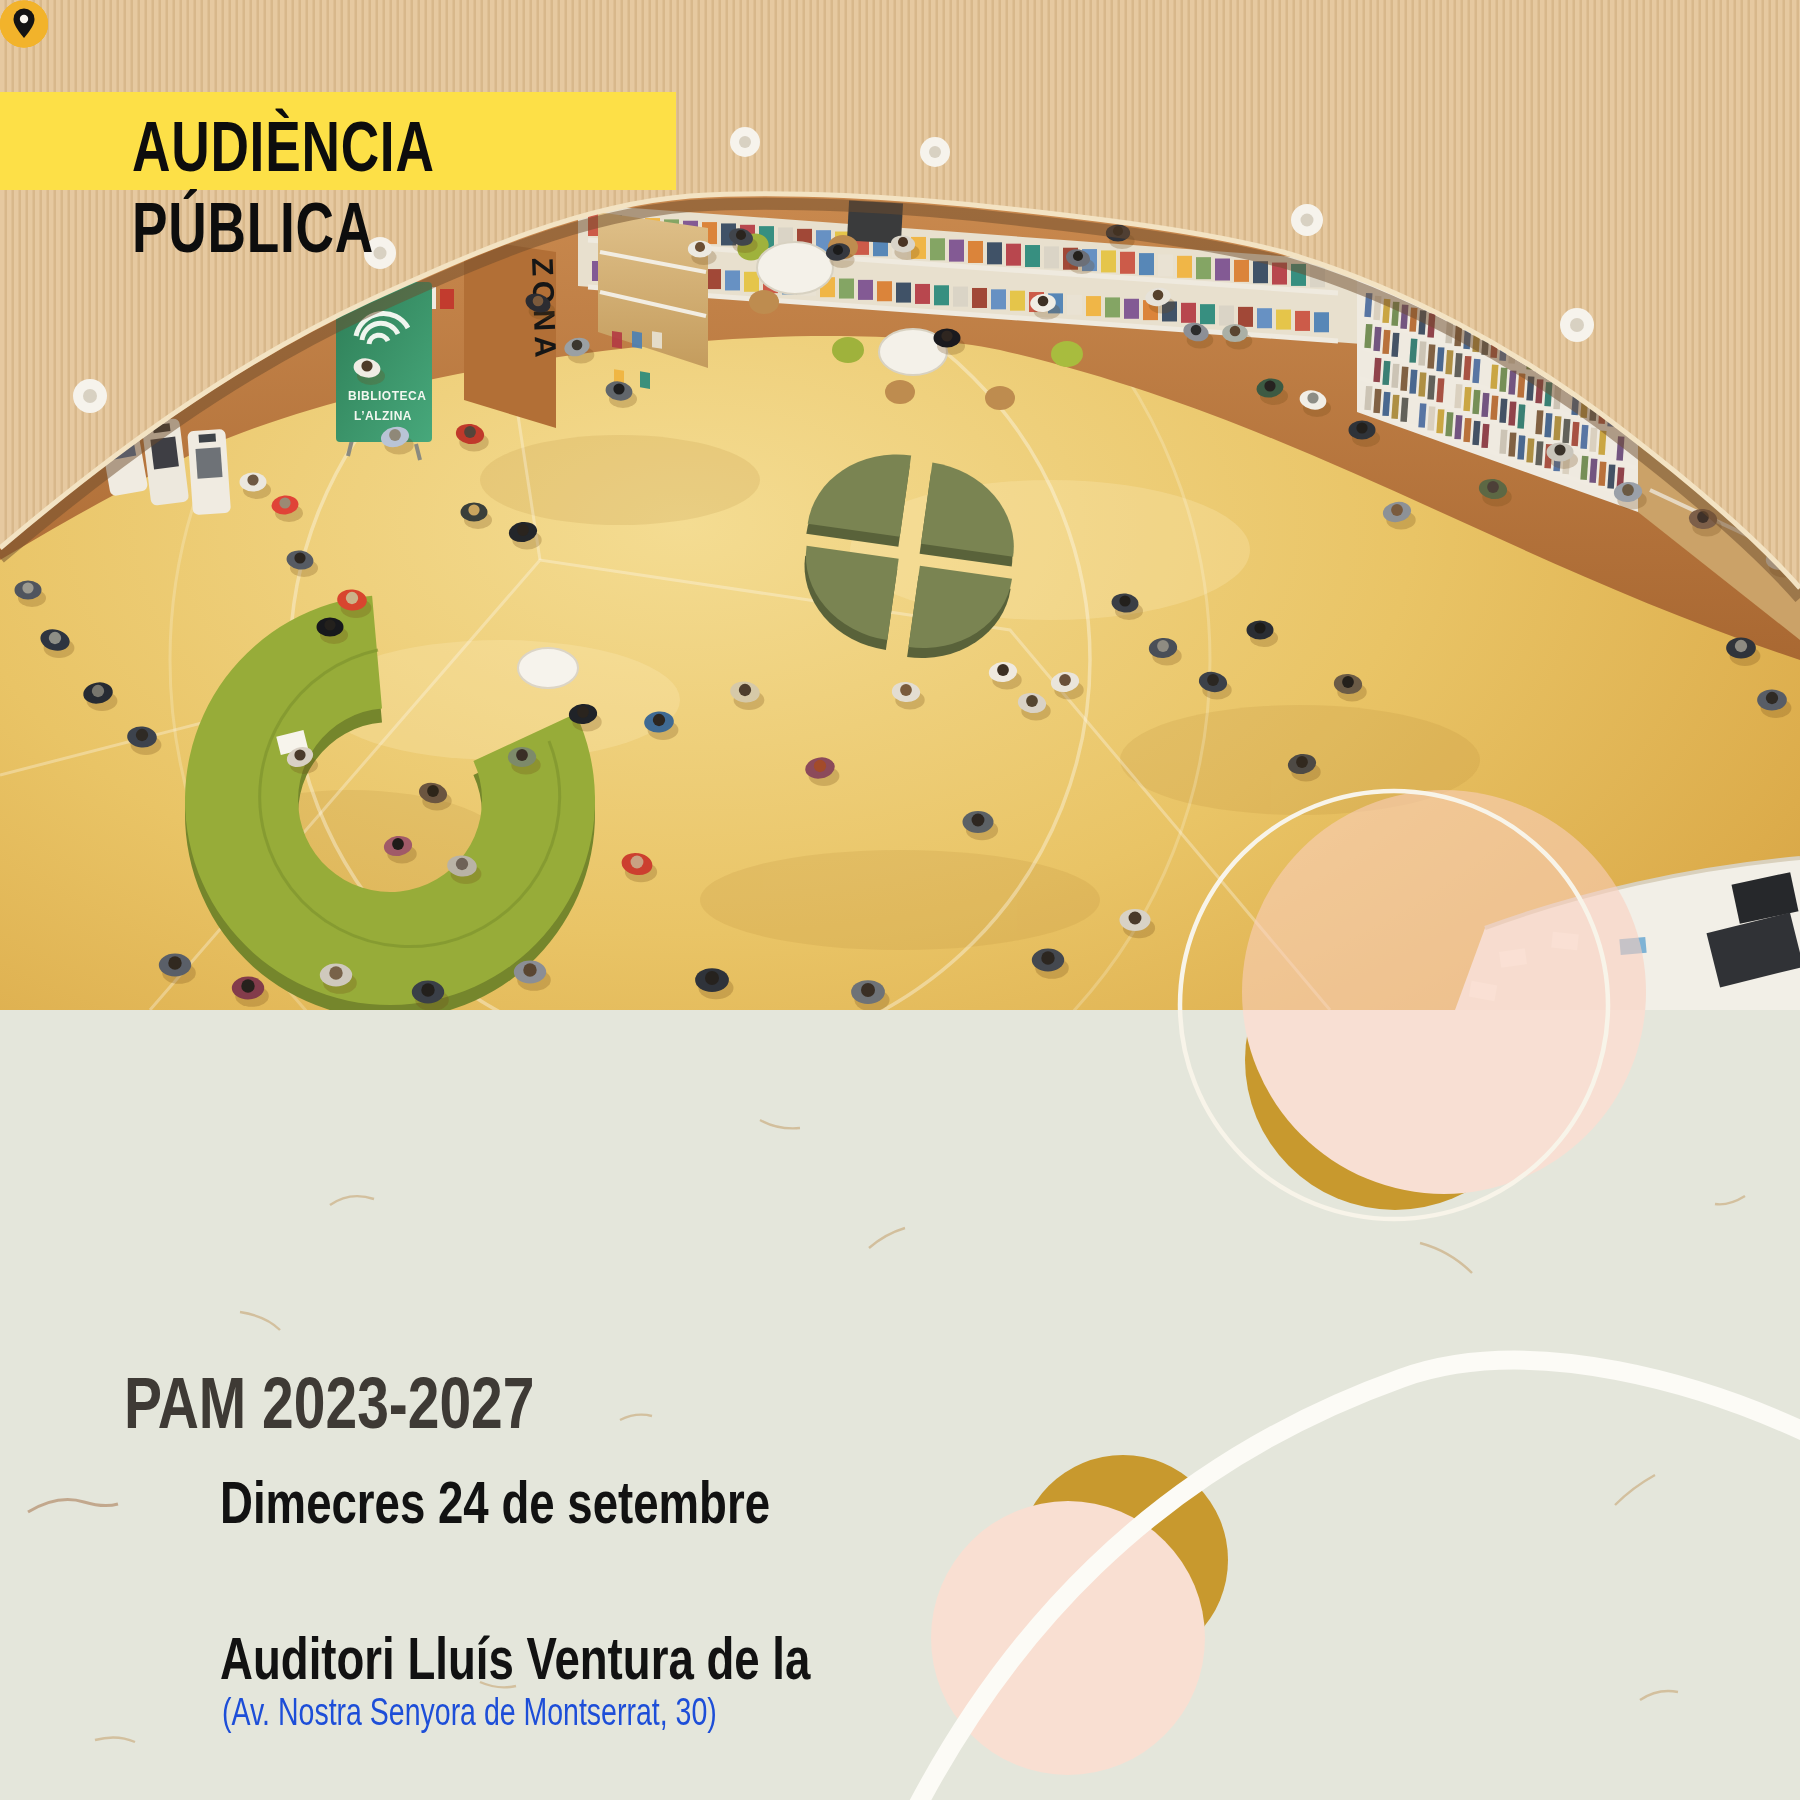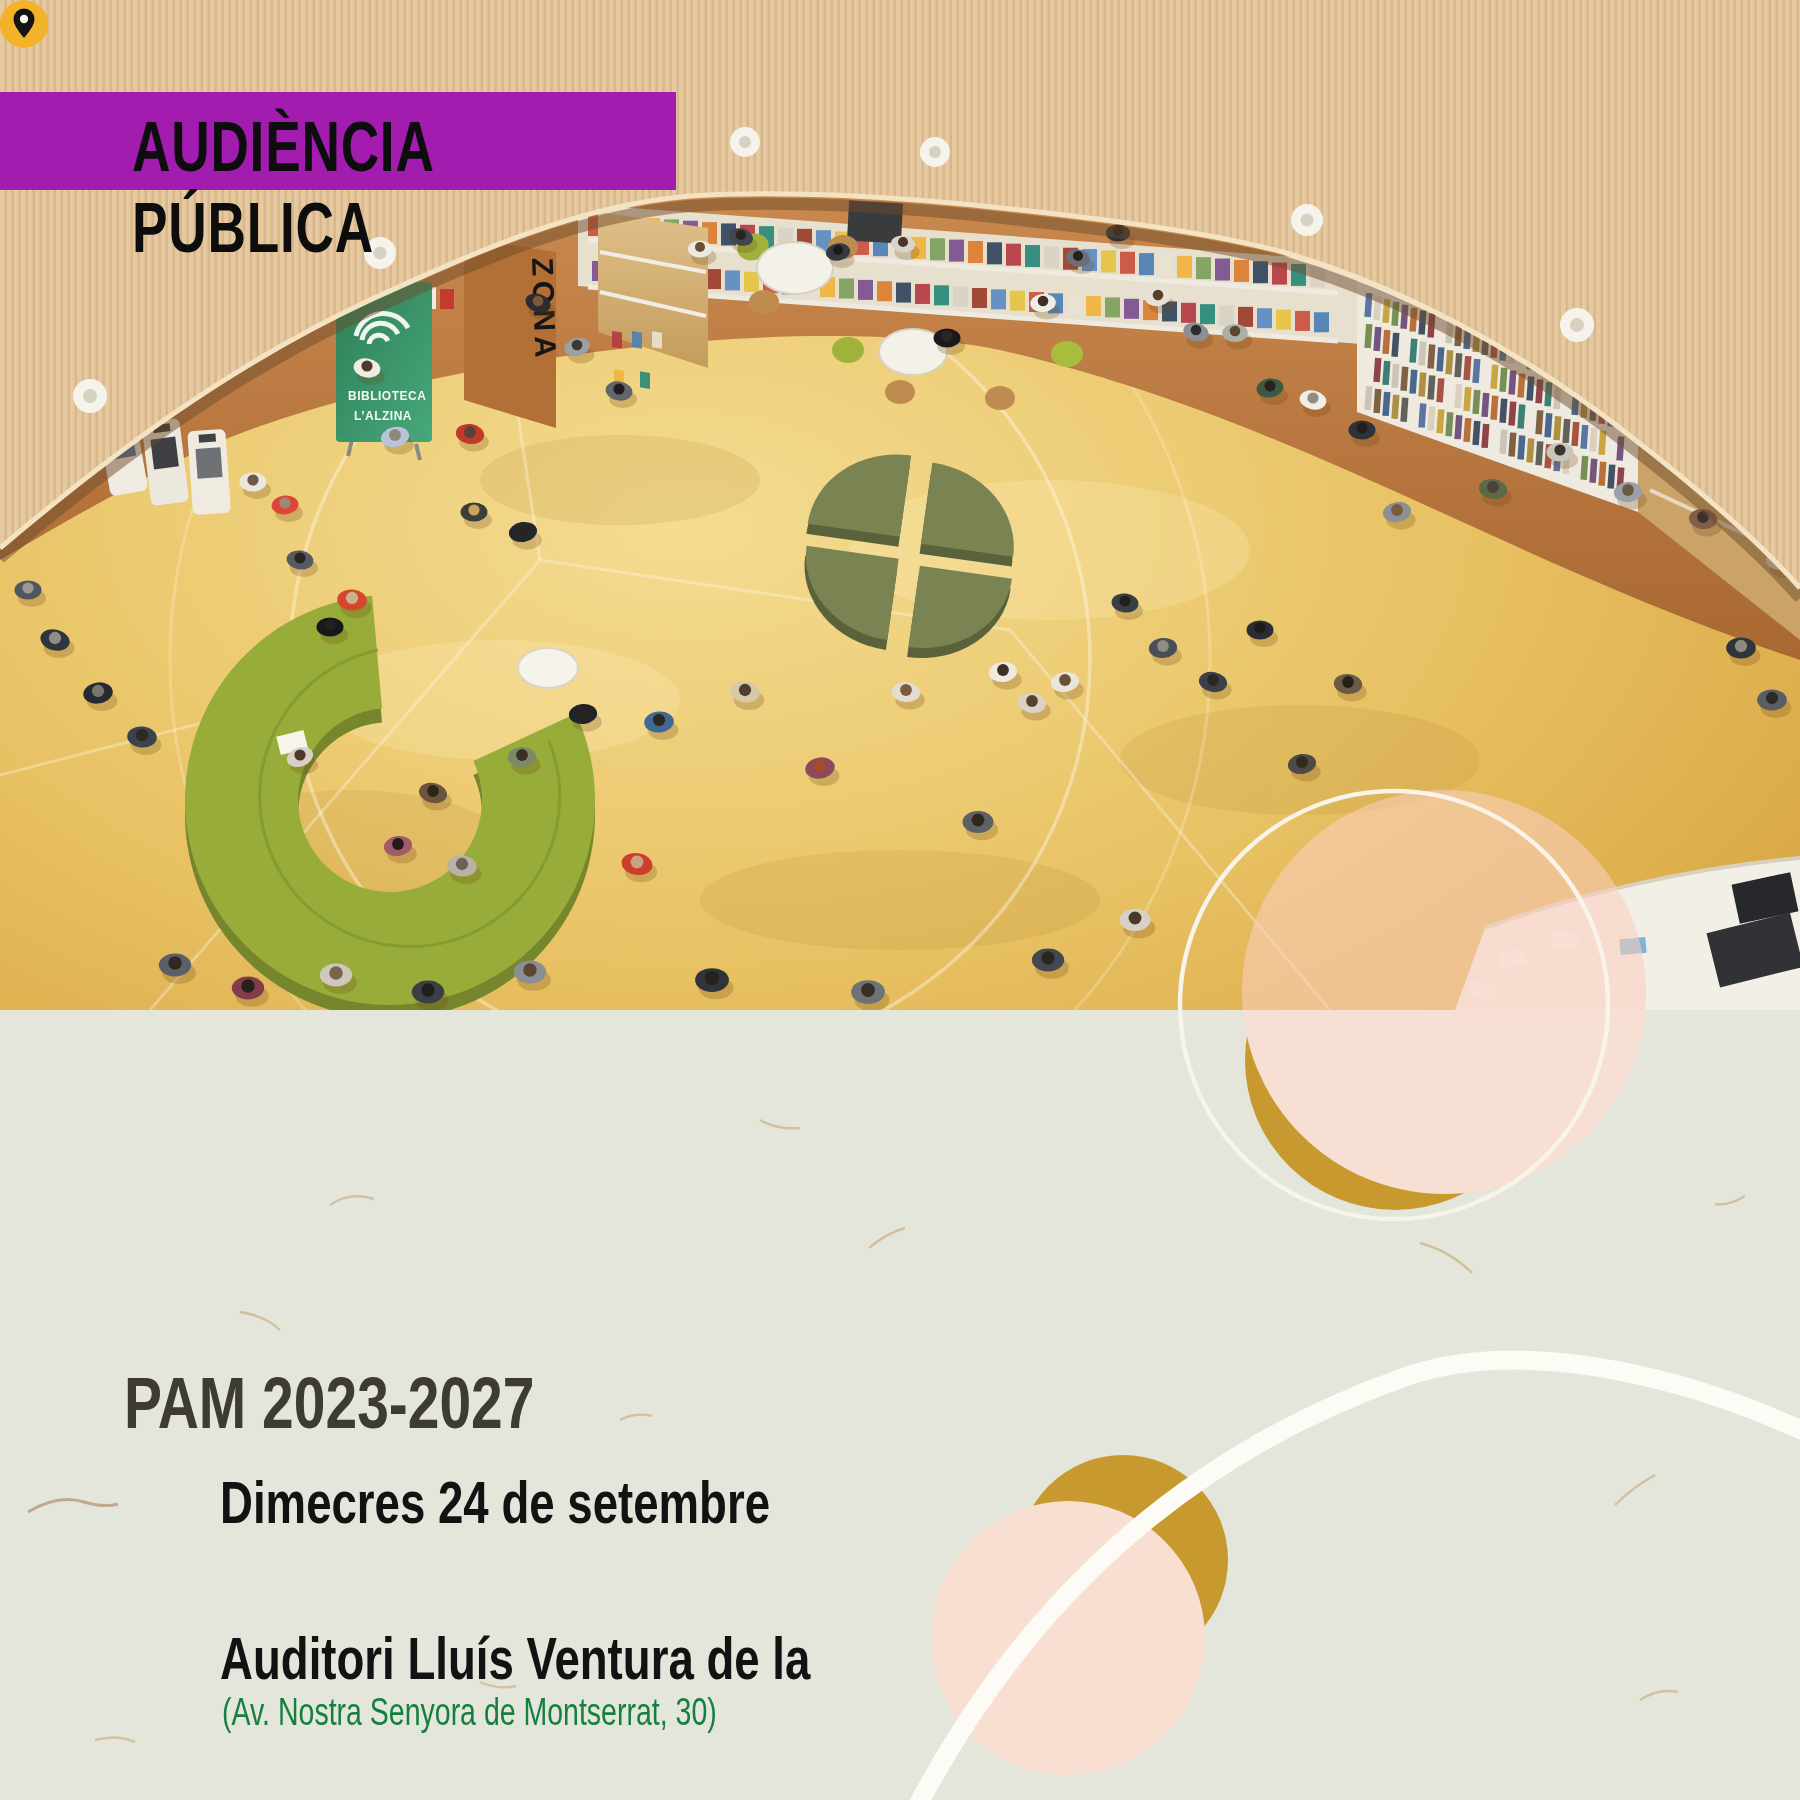--- a/index.html
+++ b/index.html
@@ -8,36 +8,36 @@
     background:#E4E6DB;font-family:"Liberation Sans",sans-serif;
   }
   #poster svg{position:absolute;left:0;top:0;display:block;}
   #bg-layer{z-index:0;}
   #photo-layer{z-index:1;}
   #deco-layer{z-index:2;}
   .txt{position:absolute;z-index:3;white-space:nowrap;}
   .cond{display:inline-block;transform-origin:0 50%;}
   #badge{
     position:absolute;z-index:3;left:0;top:92px;width:676px;height:98px;
-    background:#a21caf;
+    background:#fde047;
   }
   #badge .cond{transform:scaleX(.75);}
   #badge span.inner{
     position:absolute;left:132px;top:14px;font-size:71px;font-weight:bold;
     color:#0D0D0D;letter-spacing:1px;
   }
   .title-line{left:123px;font-size:126px;font-weight:bold;color:#D7A12E;letter-spacing:-1px;}
   .title-line .cond{transform:scaleX(.73);}
   #title-1{top:1036px;}
   #title-2{top:1174px;}
   #subtitle{left:124px;top:1321px;font-size:73px;font-weight:bold;color:#3E3A35;margin-top:40px;}
   #subtitle .cond{transform:scaleX(.78);}
   .event-text{left:220px;font-size:60px;font-weight:bold;color:#121212;}
   .event-text .cond{transform:scaleX(.76);}
-  #event-note{left:222px;top:1691px;font-size:38px;font-weight:normal;color:#15803d;}
+  #event-note{left:222px;top:1691px;font-size:38px;font-weight:normal;color:#1d4ed8;}
   #event-note .cond{transform:scaleX(.75);}
   .event-icon{position:absolute;z-index:3;width:48px;height:48px;}
   #icon-calendar{left:145px;top:1471px;}
   #icon-clock{left:146px;top:1538px;}
   #icon-pin{left:144px;top:1600px;}
 </style>
 </head>
 <body>
 
 <div id="poster">

